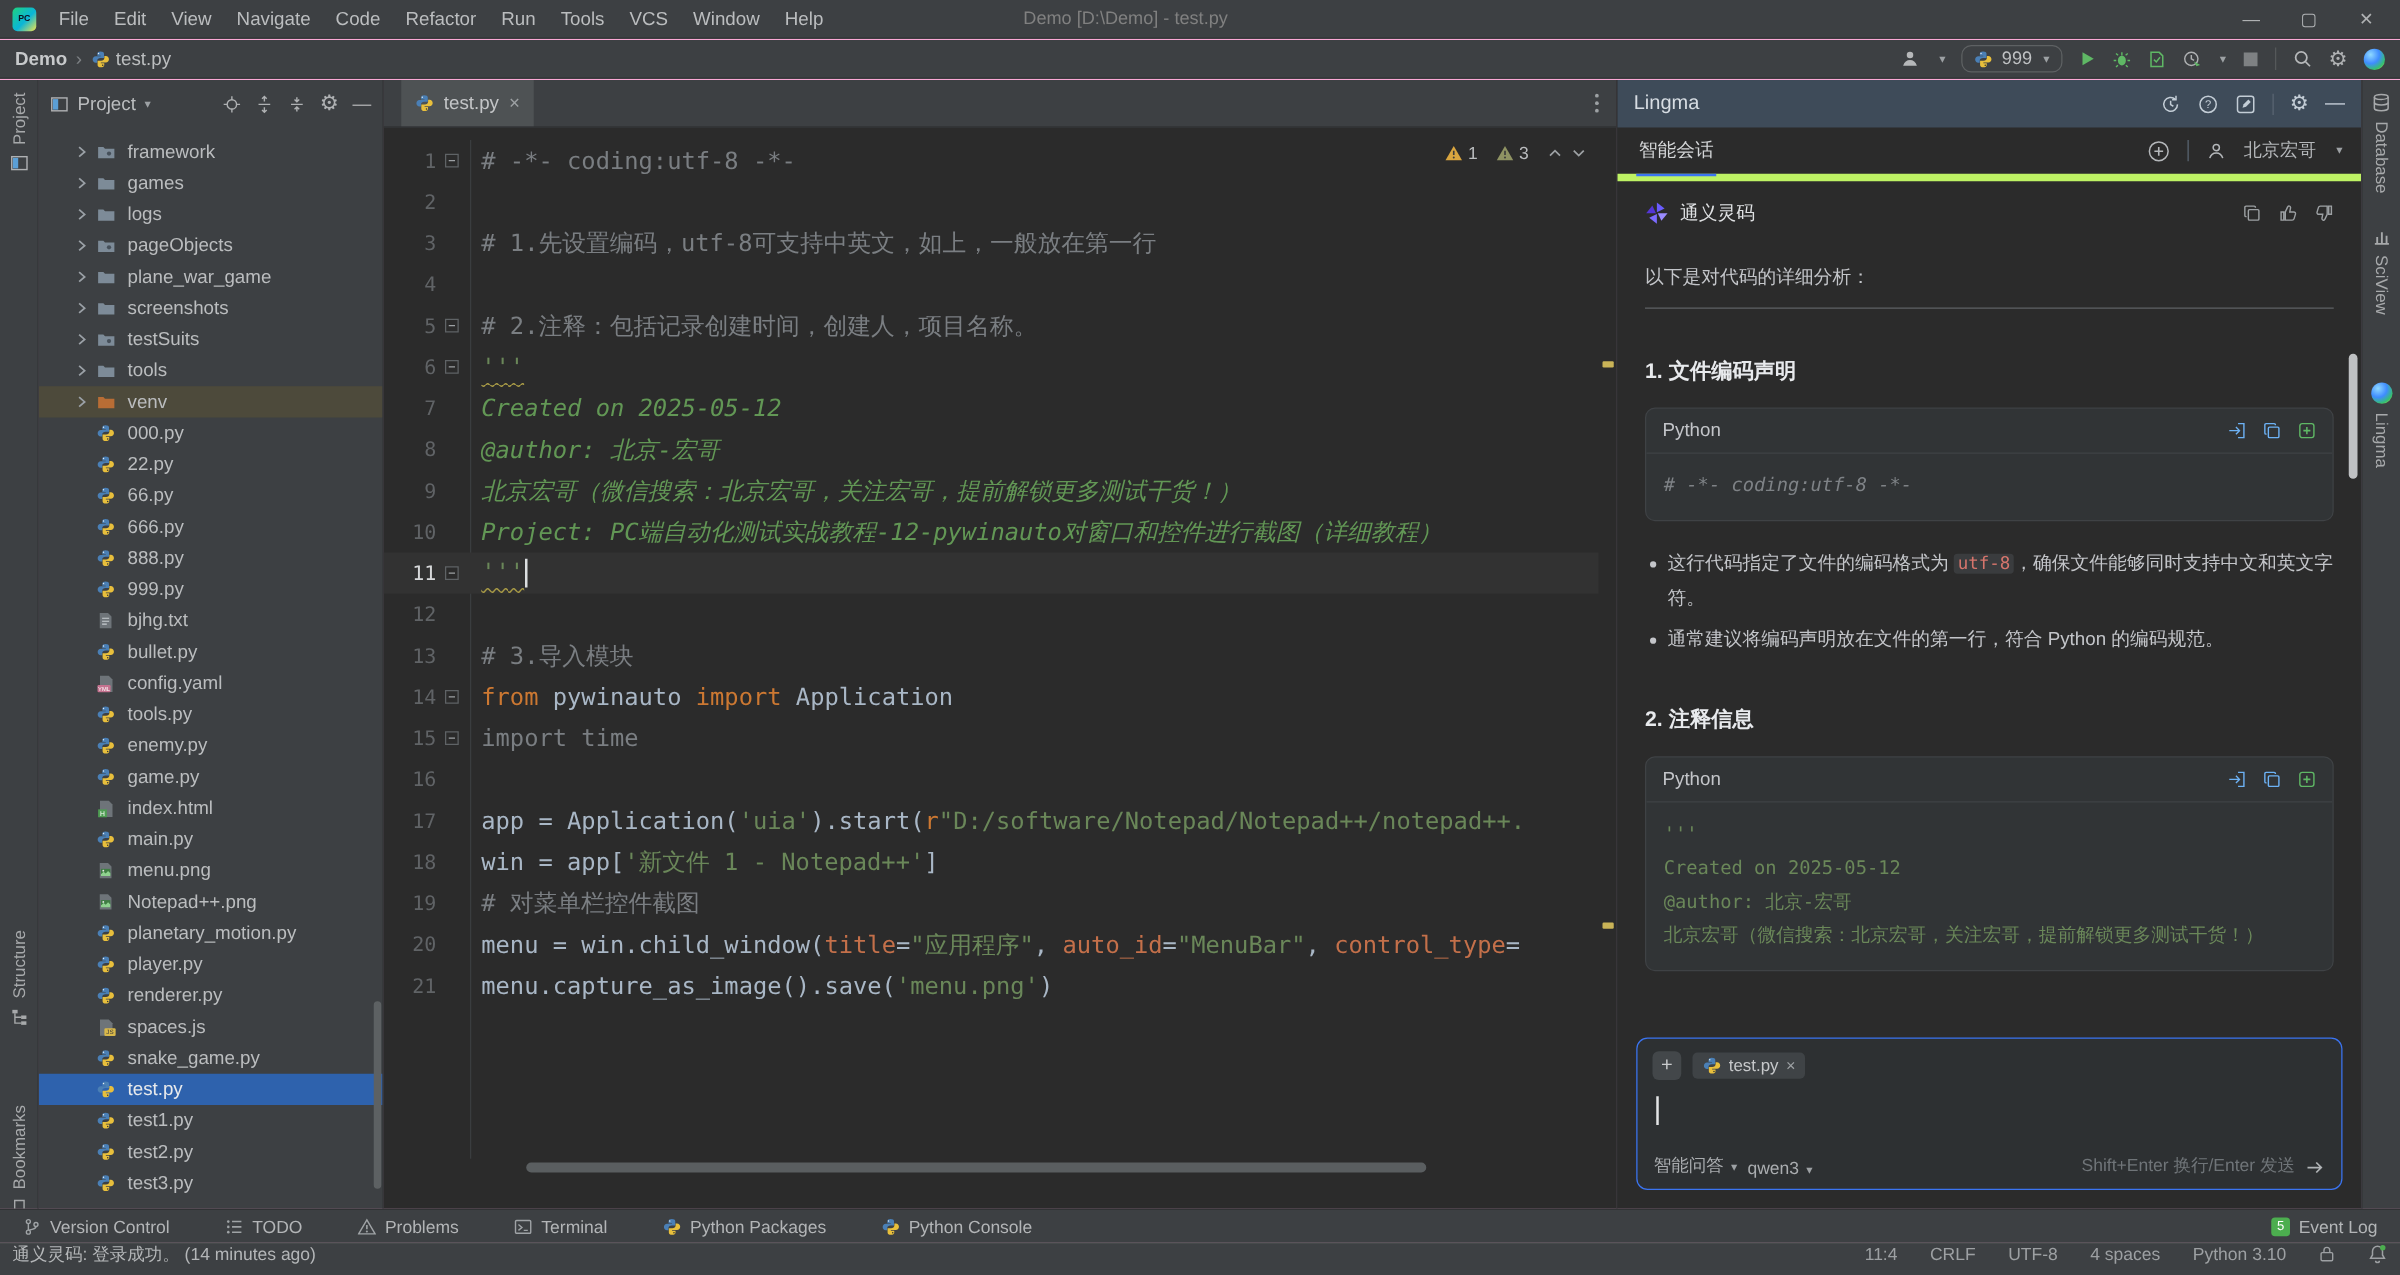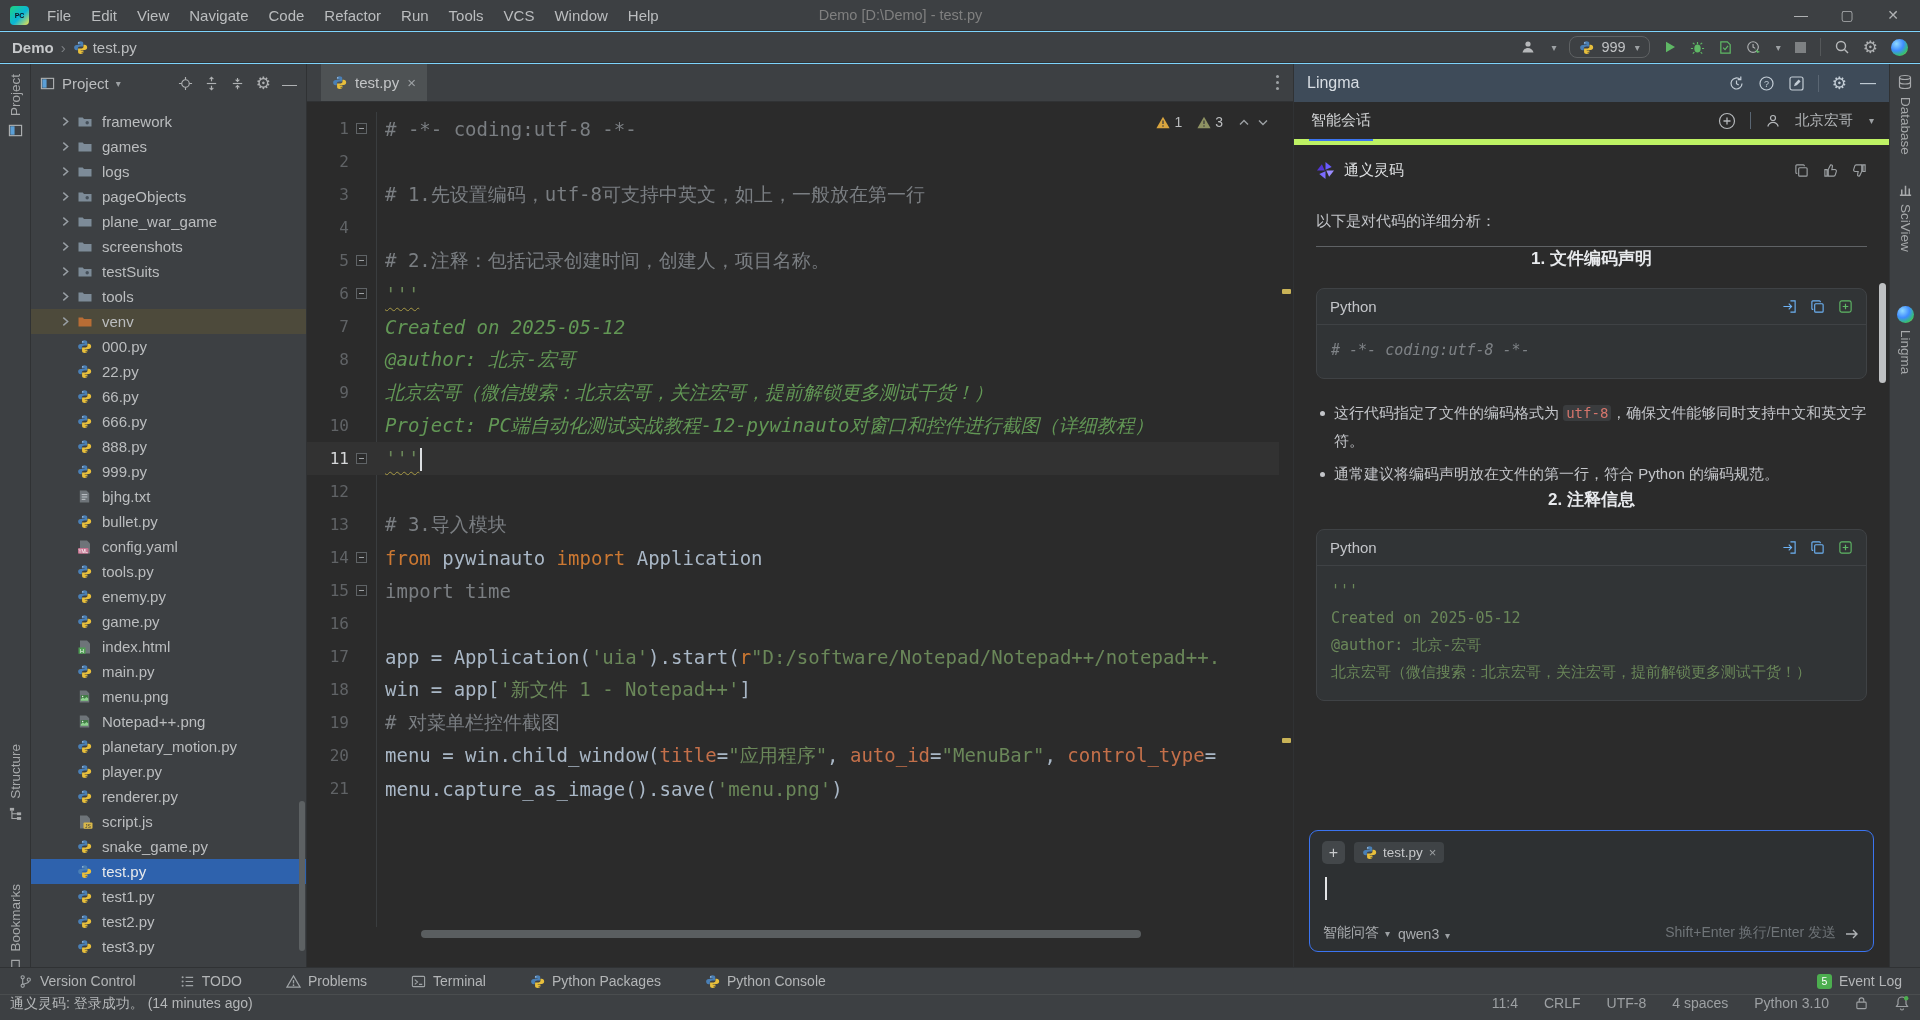--- a/index.html
+++ b/index.html
@@ -1,17 +1,17 @@
 <!DOCTYPE html>
 <html style="--accent: #3b74f1; --sel: #2e62ad; --venv-hl: #4d4a3b;"><head>
 <meta charset="utf-8">
 <style>
   * { margin:0; padding:0; box-sizing:border-box; }
   body { background:#1e1e1e; }
-  .app { position:relative; width:1920px; height:1020px; background:#7dd3fc; overflow:hidden;
+  .app { position:relative; width:1920px; height:1020px; background:#f9a8d4; overflow:hidden;
          font-family:"Liberation Sans","DejaVu Sans",sans-serif; color:#bbbdbf; }
   .ic { display:inline-flex; align-items:center; justify-content:center; line-height:1; }
 
   
   .titlebar { position:absolute; top:0; left:0; right:0; height:31px; background:#3d4043;
               border-bottom:1px solid #303234; display:flex; align-items:center; padding:0 4px; }
   .applogo { width:19px; height:19px; border-radius:4px; margin:0 8px 0 6px;
              background:linear-gradient(135deg,#1fd37e 0%,#0ab5d8 55%,#f5e34a 100%);
              display:flex; align-items:center; justify-content:center;
              font-size:7px; font-weight:bold; color:#0c1021; }
@@ -104,21 +104,21 @@
   .lg-tabs { height:43px; display:flex; align-items:center; padding:0 15px; border-bottom:6px solid #bef264; flex:none; }
   .lg-tab { font-size:15px; color:#d5d7d9; position:relative; padding:11px 2px; }
   .lg-tab::after { content:""; position:absolute; left:0; right:0; bottom:0; height:2.5px; background:var(--accent); }
   .lg-tabicons { margin-left:auto; display:flex; align-items:center; gap:14px; color:#b4b7ba; font-size:14.5px; }
   .lg-body { flex:1; overflow:hidden; padding:16px 22px 0 22px; }
   .msg-head { display:flex; align-items:center; gap:9px; }
   .msg-name { font-size:15px; color:#dfe1e3; }
   .msg-icons { margin-left:auto; display:flex; gap:14px; color:#9da1a4; }
   .lg-intro { margin-top:32px; font-size:15px; color:#c3c5c9; }
   .lg-div { margin-top:15px; height:1px; background:#5f6265; }
-  .lg-h { font-size:17px; font-weight:bold; color:#e8eaed;text-align:center; }
+  .lg-h { margin-top:38px; font-size:17px; font-weight:bold; color:#e8eaed; }
   .cb { margin-top:18px; background:#313436; border:1px solid #3f4245; border-radius:8px; overflow:hidden; }
   .cb-head { height:36px; display:flex; align-items:center; padding:0 13px; border-bottom:1px solid #3f4245; }
   .cb-lang { font-size:15px; color:#c3c5c9; }
   .cb-icons { margin-left:auto; display:flex; gap:13px; }
   .cb-icons .blue { color:#6db2f5; } .cb-icons .green { color:#5fb865; }
   .cb-body { padding:12px 14px 14px 14px; font-family:"DejaVu Sans Mono",monospace; font-size:15px; line-height:27px; }
   .cb-body .cm-i { color:#7e8286; font-style:italic; }
   .cb-body .str { font-style:normal; }
   .lg-bullets { margin-top:20px; list-style:none; }
   .lg-bullets li { position:relative; padding-left:18px; font-size:15px; line-height:28px; color:#c3c5c9; margin-top:5px; }
@@ -672,21 +672,21 @@
           </div>
           <div class="trow">
             <span class="chev"></span>
             <span class="ficon">
               <svg width="16" height="16" viewBox="0 0 16 16">
                 <path d="M3 1.5h7L13 4.5v10H3z" fill="#6e7479"></path>
                 <rect x="6.5" y="8.5" width="9" height="6.3" rx="1" fill="#d9b84a"></rect>
                 <text x="11" y="13.6" font-size="5" fill="#3a3a3a" text-anchor="middle" font-family="sans-serif">JS</text>
               </svg>
             </span>
-            <span class="tlabel">script.js</span>
+            <span class="tlabel">spaces.js</span>
           </div>
           <div class="trow">
             <span class="chev"></span>
             <span class="ficon">
               <svg width="15" height="15" viewBox="0 0 16 16">
                 <path fill="#4a7fb5" d="M7.9 1.2c-1.7 0-2.7.75-2.7 2v1.6h2.9v.6H3.9C2.3 5.4 1.2 6.5 1.2 8.1s1.1 2.8 2.7 2.8h1.2V9.2c0-1.4 1.2-2.3 2.8-2.3h3V3.2c0-1.25-1.1-2-3-2z"></path>
                 <path fill="#e8bf3c" d="M8.1 14.8c1.9 0 3-.75 3-2v-1.6H8.2v-.6h4.2c1.6 0 2.7-1.1 2.7-2.7s-1.1-2.8-2.7-2.8h-1.2v1.7c0 1.4-1.2 2.3-2.8 2.3h-3v3.7c0 1.25 1.1 2 2.7 2z"></path>
                 <circle cx="6.2" cy="3" r=".6" fill="#e6edf3"></circle>
                 <circle cx="9.8" cy="13" r=".6" fill="#24292e"></circle>
               </svg>

